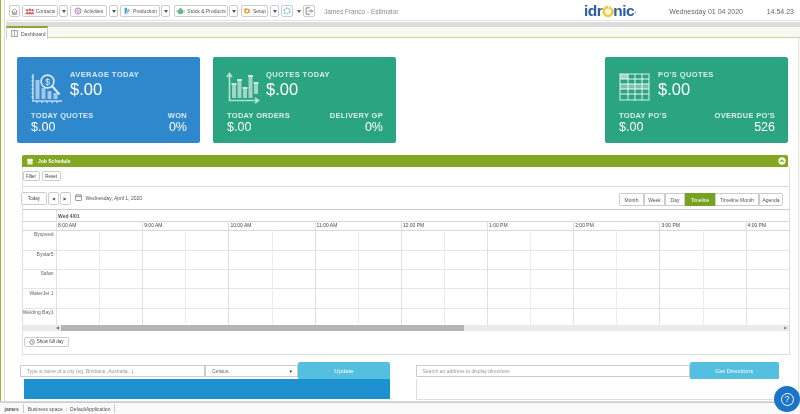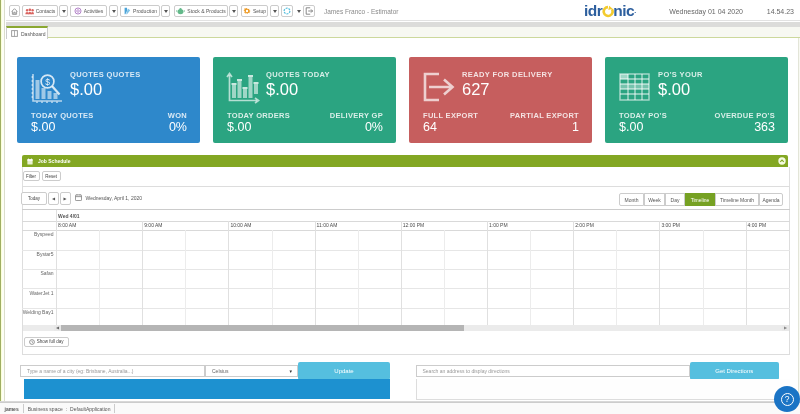--- a/index.html
+++ b/index.html
@@ -185,21 +185,21 @@
 <g fill="rgba(255,255,255,0.55)">
 <rect x="5.5" y="8" width="4" height="19"></rect>
           <rect x="11.5" y="16" width="4" height="11"></rect>
 <rect x="17.5" y="19" width="4" height="8"></rect>
           <rect x="23.5" y="21" width="4" height="6"></rect>
 </g>
 <circle cx="17.5" cy="9.5" r="6.4" fill="rgba(46,136,203,0.35)" stroke="rgba(255,255,255,0.8)" stroke-width="1.7"></circle>
 <path d="M22.2 14.2 L29.5 22.5" stroke="rgba(255,255,255,0.8)" stroke-width="2.2"></path>
 <text x="17.5" y="12.5" text-anchor="middle" font-size="8.5" fill="rgba(255,255,255,0.9)" font-family="Liberation Sans">$</text>
 </svg>
-    <div class="hd">QUOTES QUOTES</div>
+    <div class="hd">AVERAGE TODAY</div>
       <div class="big">$.00</div>
     <div class="bl">TODAY QUOTES</div>
       <div class="bv">$.00</div>
     <div class="br">WON</div>
       <div class="brv">0%</div>
   </div>
   <div class="card" id="card2">
     <svg class="ic" width="36" height="32" viewBox="0 0 36 32">
 <g stroke="rgba(255,255,255,0.65)" fill="none" stroke-width="1.7">
 <path d="M3.5 3 V28.5 H31"></path>
@@ -221,48 +221,36 @@
           <rect x="27.5" y="10" width="5" height="2"></rect>
 </g>
 </svg>
     <div class="hd">QUOTES TODAY</div>
       <div class="big">$.00</div>
     <div class="bl">TODAY ORDERS</div>
       <div class="bv">$.00</div>
     <div class="br">DELIVERY GP</div>
       <div class="brv">0%</div>
   </div>
-  <div class="card" id="card3">
-    <svg class="ic" width="34" height="30" viewBox="0 0 34 30">
-<path d="M17 2 H3 V28 H17" fill="none" stroke="rgba(255,255,255,0.7)" stroke-width="2.6"></path>
-<path d="M7 15 H29 M22 7.5 L30.5 15 L22 22.5" fill="none" stroke="rgba(255,255,255,0.7)" stroke-width="2.6"></path>
-</svg>
-    <div class="hd">READY FOR DELIVERY</div>
-      <div class="big">627</div>
-    <div class="bl">FULL EXPORT</div>
-      <div class="bv">64</div>
-    <div class="br">PARTIAL EXPORT</div>
-      <div class="brv">1</div>
-  </div>
   <div class="card" id="card4">
     <svg class="ic" width="34" height="30" viewBox="0 0 34 30">
 <g fill="none" stroke="rgba(255,255,255,0.6)" stroke-width="1.4">
 <rect x="2" y="2" width="29" height="26"></rect>
 <path d="M2 7 H31 M2 12 H31 M2 17 H31 M2 22 H31"></path>
 <path d="M10 2 V28 M17 2 V28 M24 2 V28"></path>
 </g>
 <rect x="2" y="2" width="8" height="5" fill="rgba(255,255,255,0.55)"></rect>
 <rect x="2" y="12" width="29" height="5" fill="rgba(255,255,255,0.35)"></rect>
 </svg>
-    <div class="hd">PO'S YOUR</div>
+    <div class="hd">PO'S QUOTES</div>
       <div class="big">$.00</div>
     <div class="bl">TODAY PO'S</div>
       <div class="bv">$.00</div>
     <div class="br">OVERDUE PO'S</div>
-      <div class="brv">363</div>
+      <div class="brv">526</div>
   </div>
 
   <div class="abs" id="jsbar">
     <svg style="margin-left:5px;" width="6" height="7" viewBox="0 0 8 9">
         <rect x="0.5" y="1.5" width="7" height="7" rx="0.8" fill="#e9f0d2"></rect>
         <rect x="0.5" y="1.5" width="7" height="2" fill="#fff"></rect>
         <path d="M2 0.5 v2 M6 0.5 v2" stroke="#fff" stroke-width="1"></path>
       </svg>
     <span style="margin-left:5px;margin-top:0.5px;">Job Schedule</span>
     <svg style="margin-left:auto;margin-right:2.5px;" width="8" height="8" viewBox="0 0 10 10">

